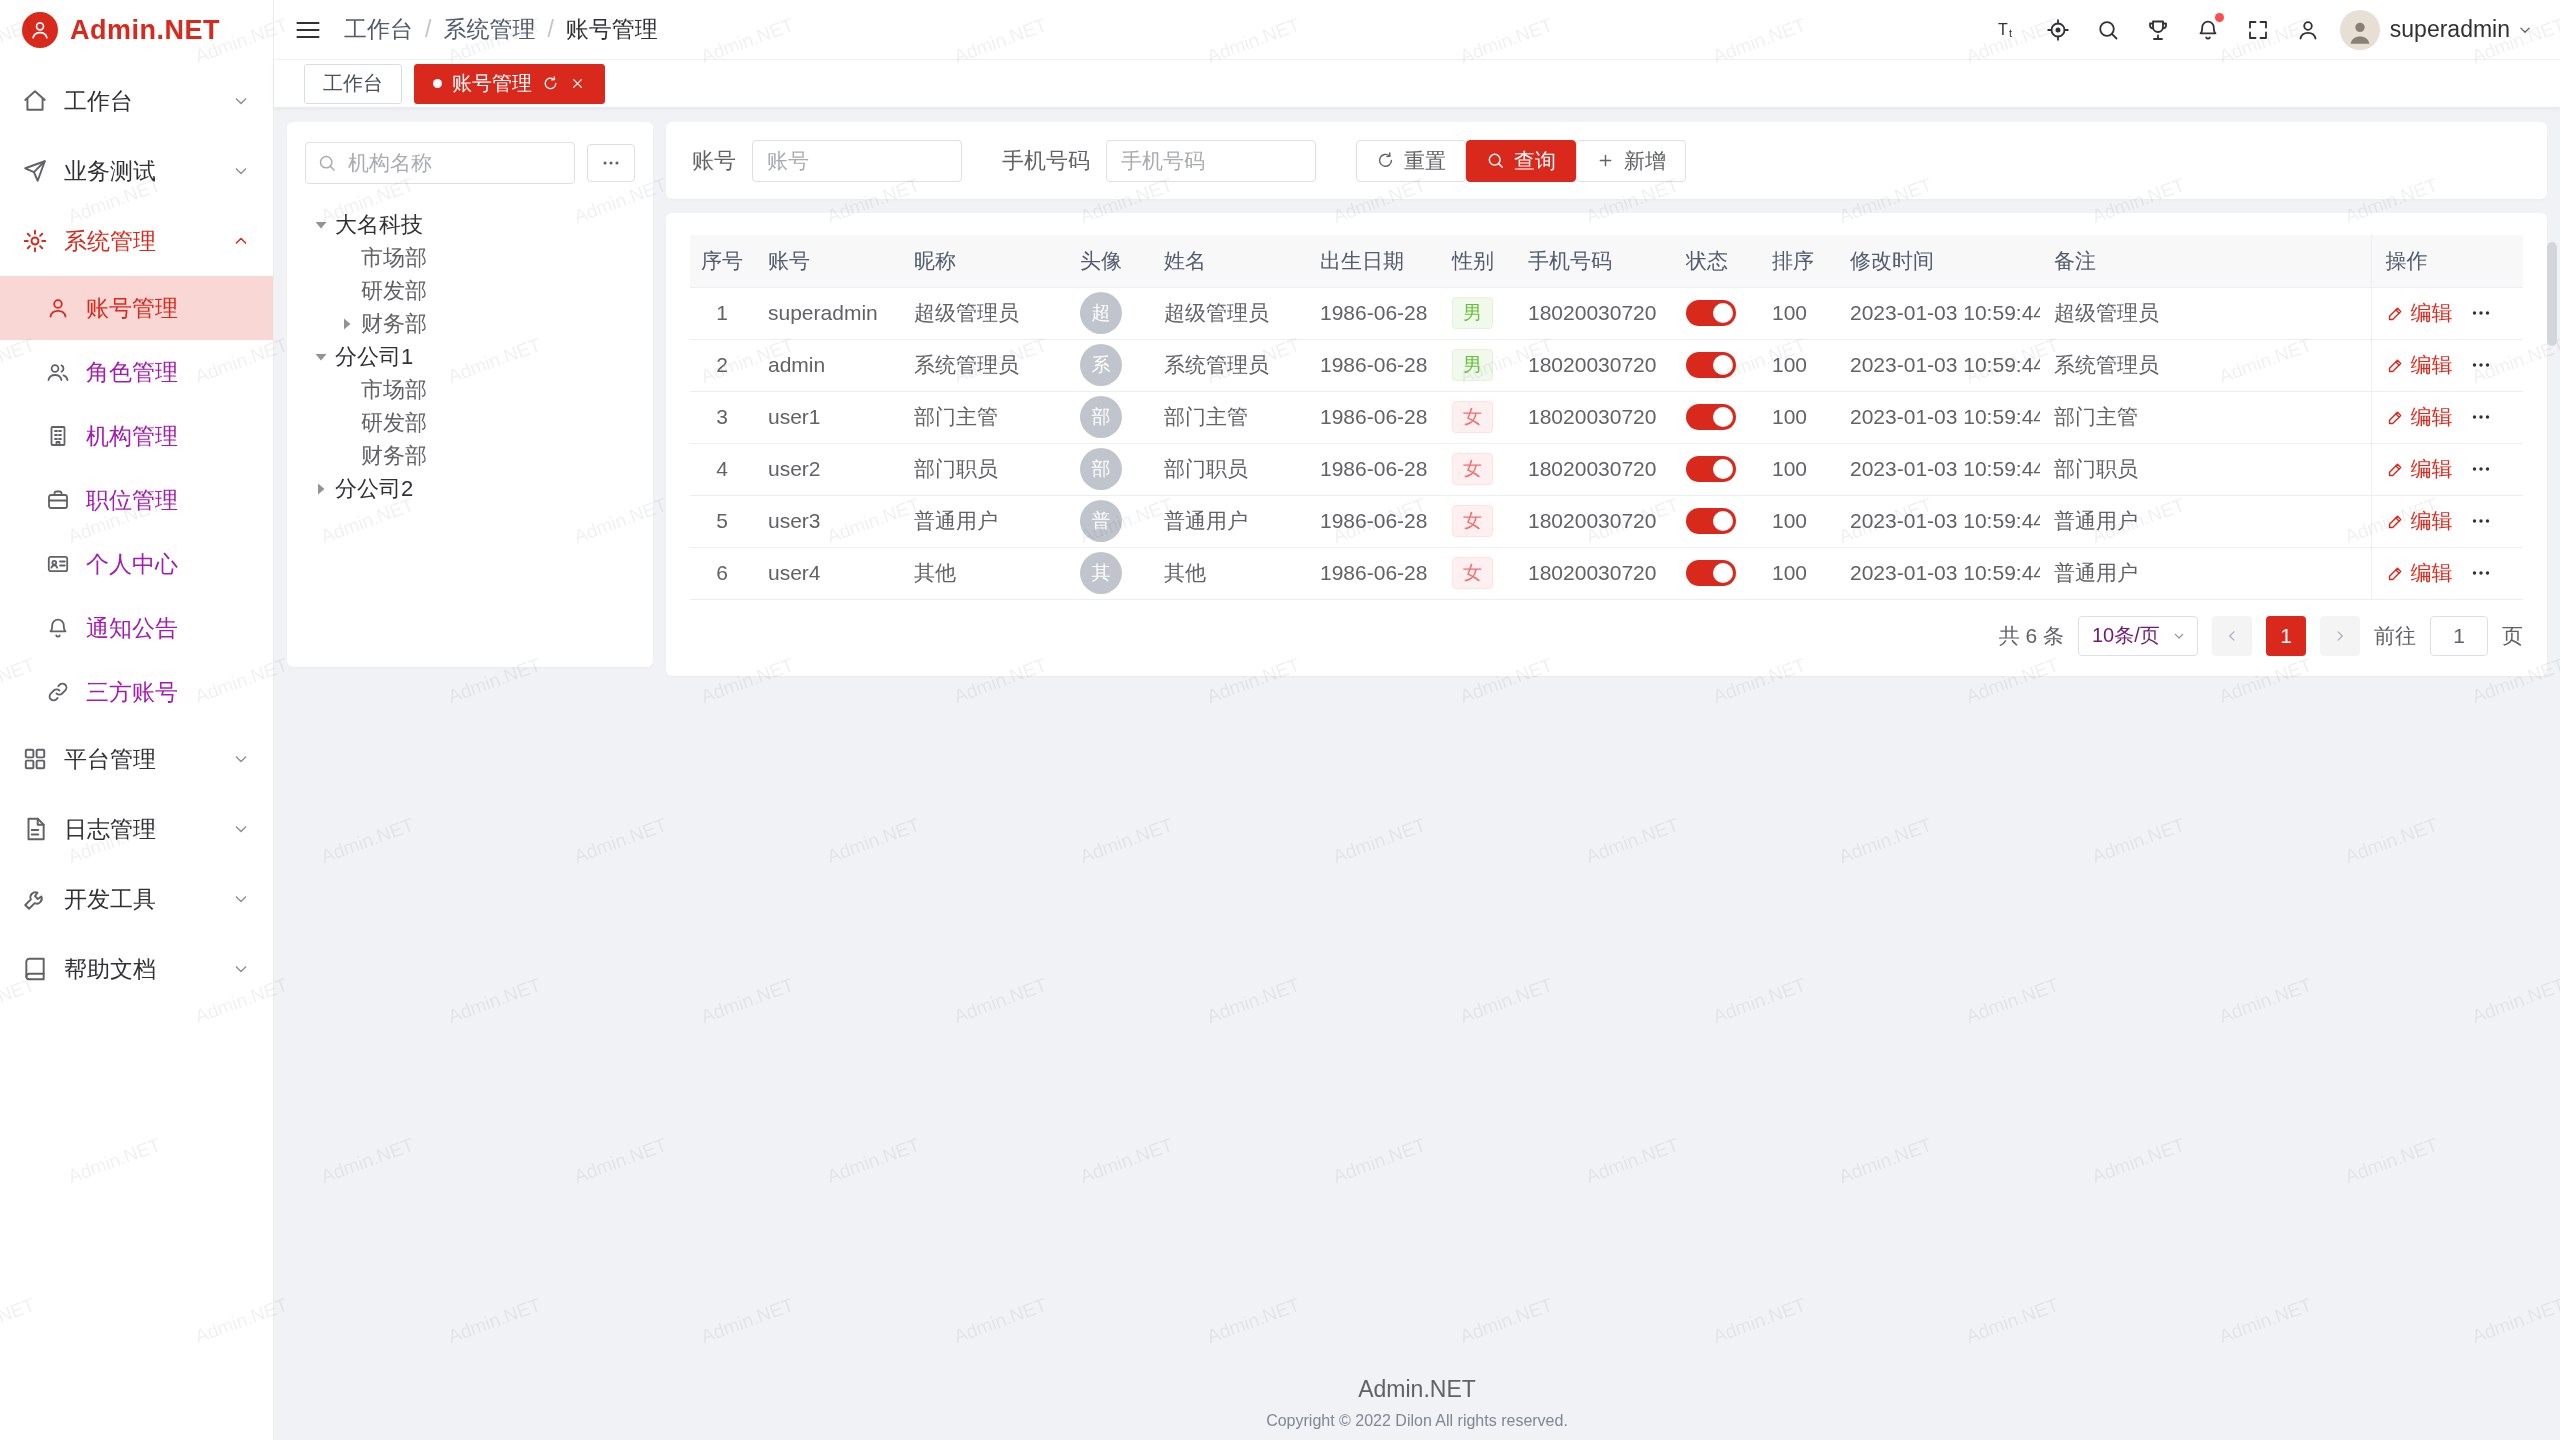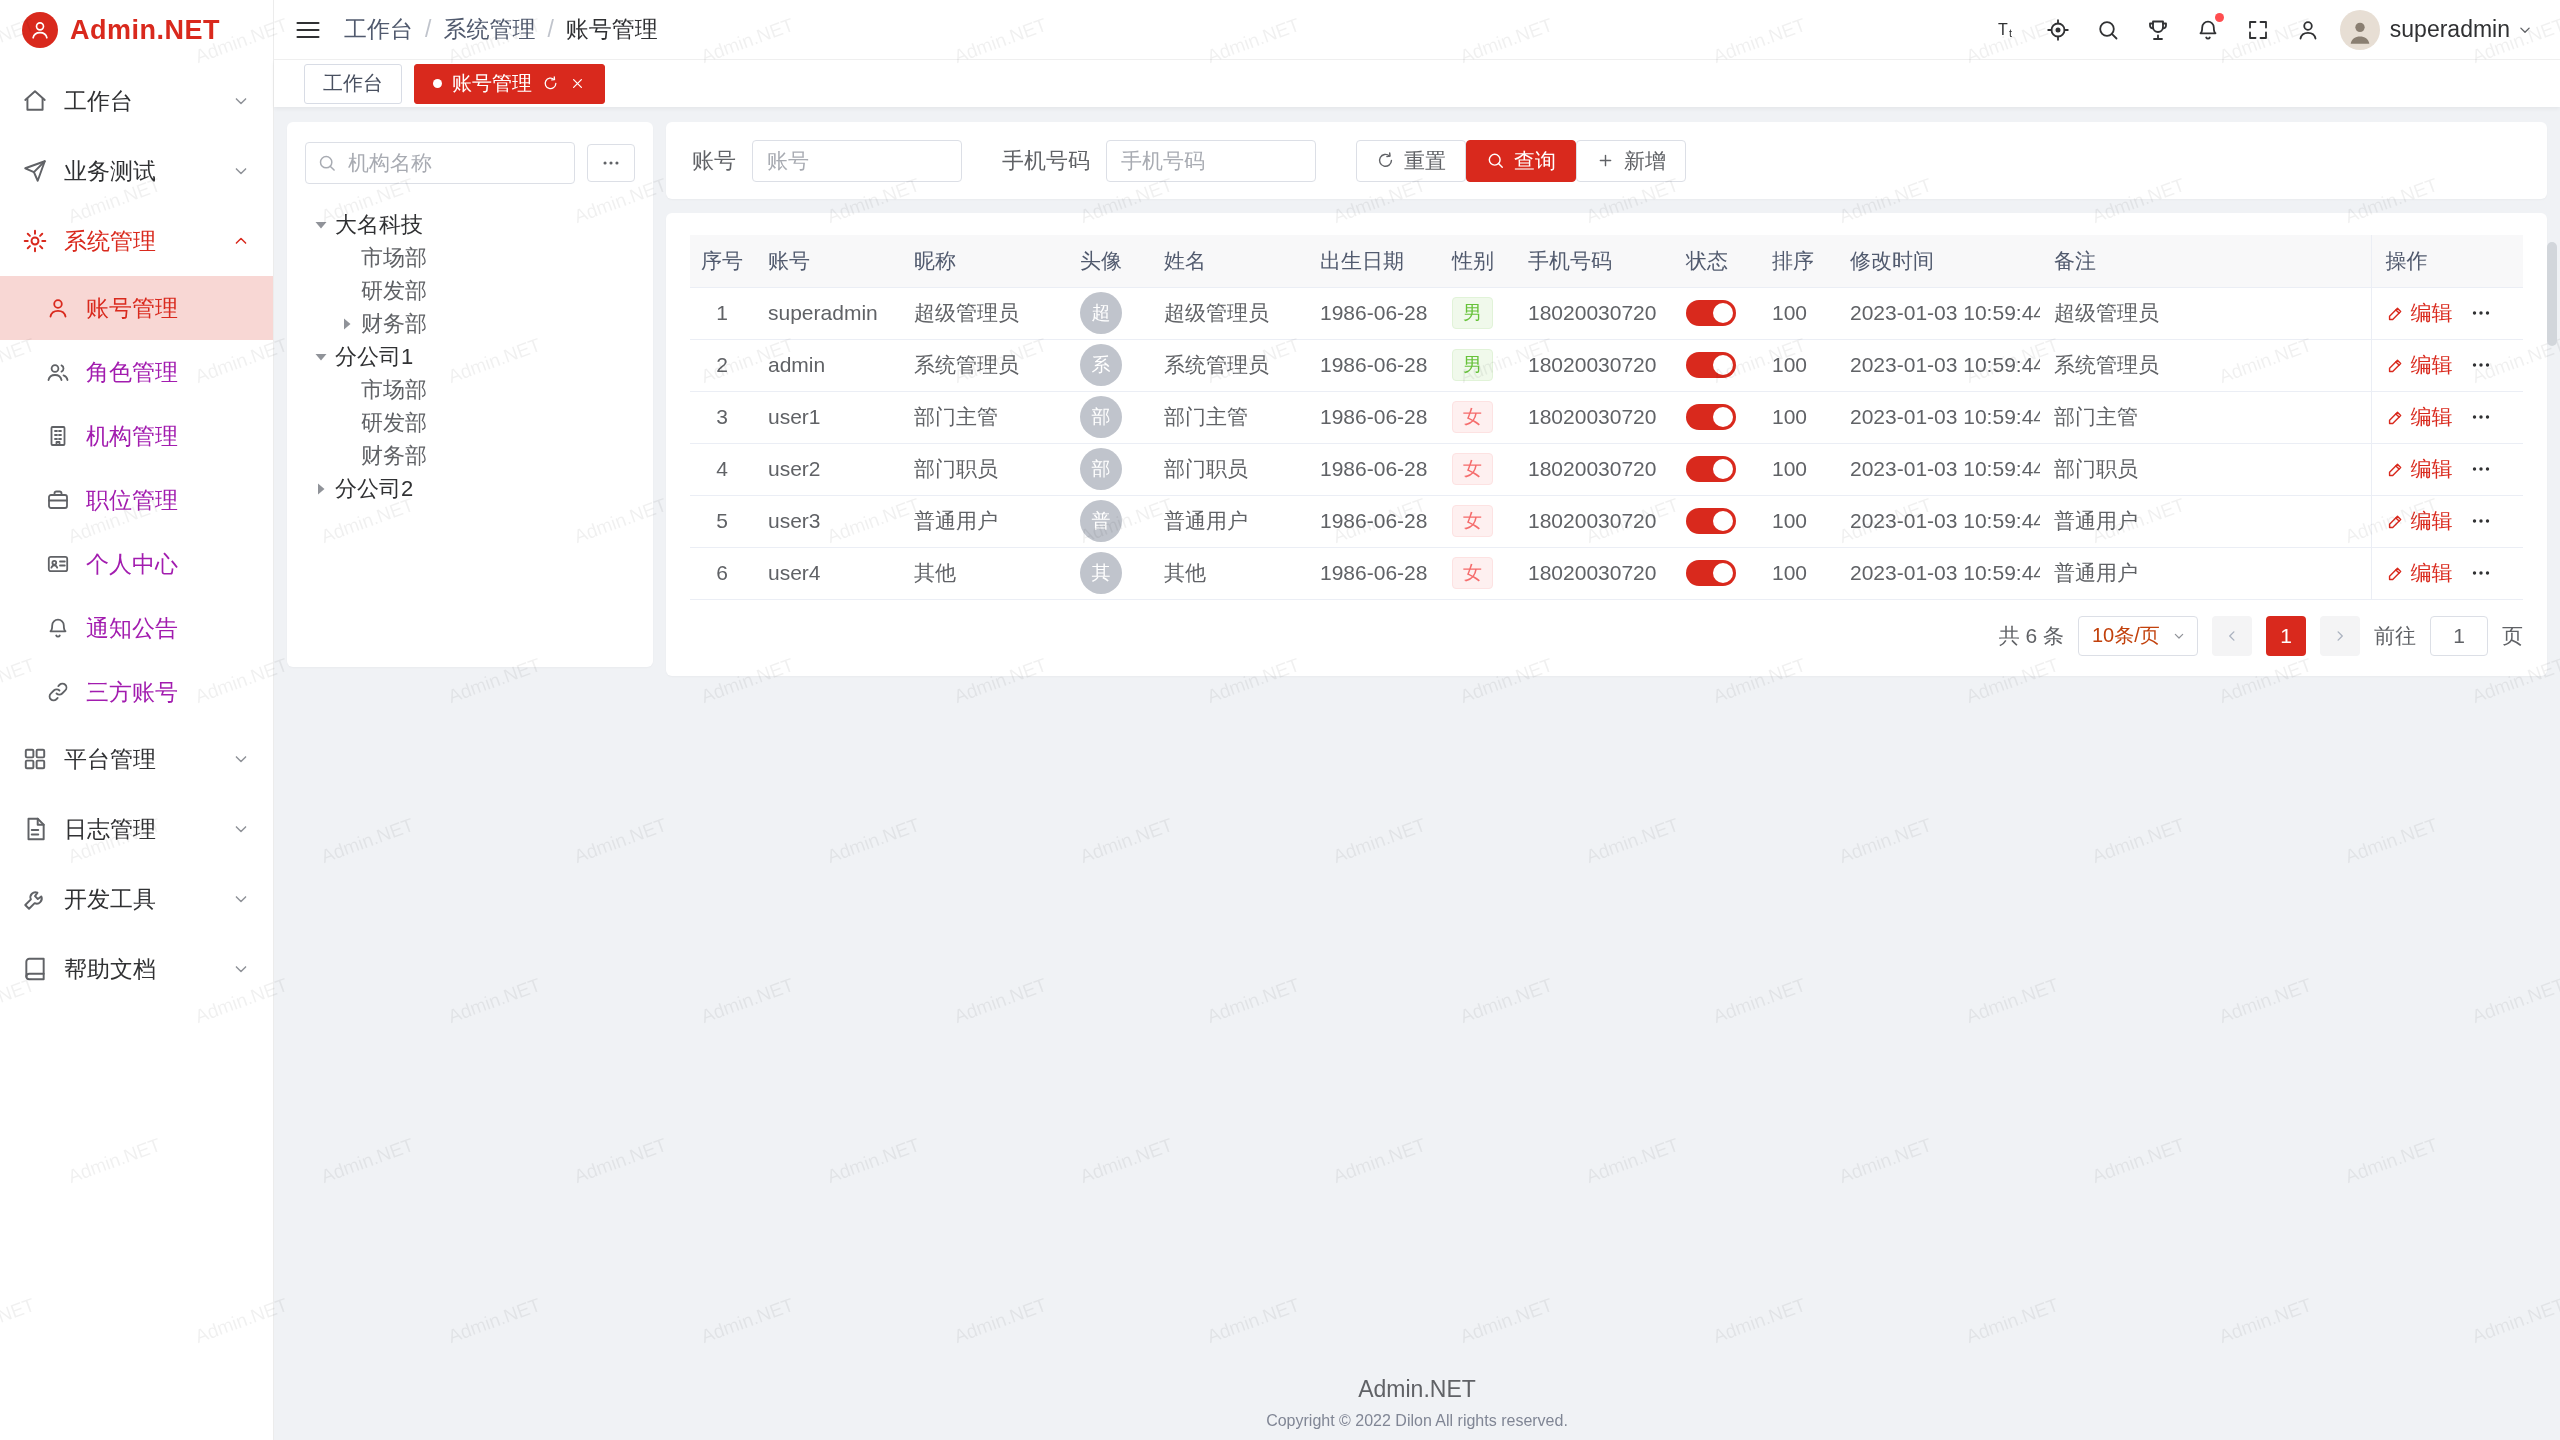--- a/index.html
+++ b/index.html
@@ -107,21 +107,21 @@
   .tag-pink{color:var(--pink);background:var(--pink-soft);border-color:#fde2e2}
   .switch{width:50px;height:26px;border-radius:13px;background:#c0ccda;position:relative;display:inline-block;vertical-align:middle;cursor:pointer}
   .switch.on{background:var(--accent)}
   .knob{position:absolute;top:3px;left:3px;width:20px;height:20px;border-radius:50%;background:#fff}
   .switch.on .knob{left:auto;right:3px}
   .edit-link{color:var(--accent);display:inline-flex;align-items:center;gap:6px;cursor:pointer;vertical-align:middle}
   .edit-link .icon{width:19px;height:19px}
   .more-btn{margin-left:16px;width:24px;height:24px;color:#303133;display:inline-flex;vertical-align:middle;cursor:pointer}
 
   .pagination{display:flex;align-items:center;justify-content:flex-end;gap:14px;margin-top:16px;font-size:21px;color:#606266}
-  .page-size-select{height:40px;min-width:120px;border:1px solid #dcdfe6;border-radius:4px;display:inline-flex;align-items:center;justify-content:space-between;padding:0 10px 0 13px;gap:8px;font-size:20px;color:#c2410c;cursor:pointer;background:#fff}
+  .page-size-select{height:40px;min-width:120px;border:1px solid #dcdfe6;border-radius:4px;display:inline-flex;align-items:center;justify-content:space-between;padding:0 10px 0 13px;gap:8px;font-size:20px;color:#701a75;cursor:pointer;background:#fff}
   .page-size-select .icon{width:16px;height:16px;color:#909399}
   .page-btn{width:40px;height:40px;border-radius:4px;background:#f4f4f5;color:#aab2bf;display:inline-flex;align-items:center;justify-content:center;cursor:pointer}
   .page-btn .icon{width:18px;height:18px}
   .page-num{width:40px;height:40px;border-radius:4px;background:var(--accent);color:#fff;display:inline-flex;align-items:center;justify-content:center;font-size:21px;cursor:pointer}
   .goto-input{width:58px;height:40px;border:1px solid #dcdfe6;border-radius:4px;text-align:center;font-size:21px;color:#606266;outline:none;font-family:inherit}
 
   .page-footer{position:absolute;left:0;right:0;bottom:10px;text-align:center;z-index:1}
   .footer-title{font-size:23px;color:#606266;margin-bottom:9px}
   .footer-copy{font-size:16px;color:#808695}
 

